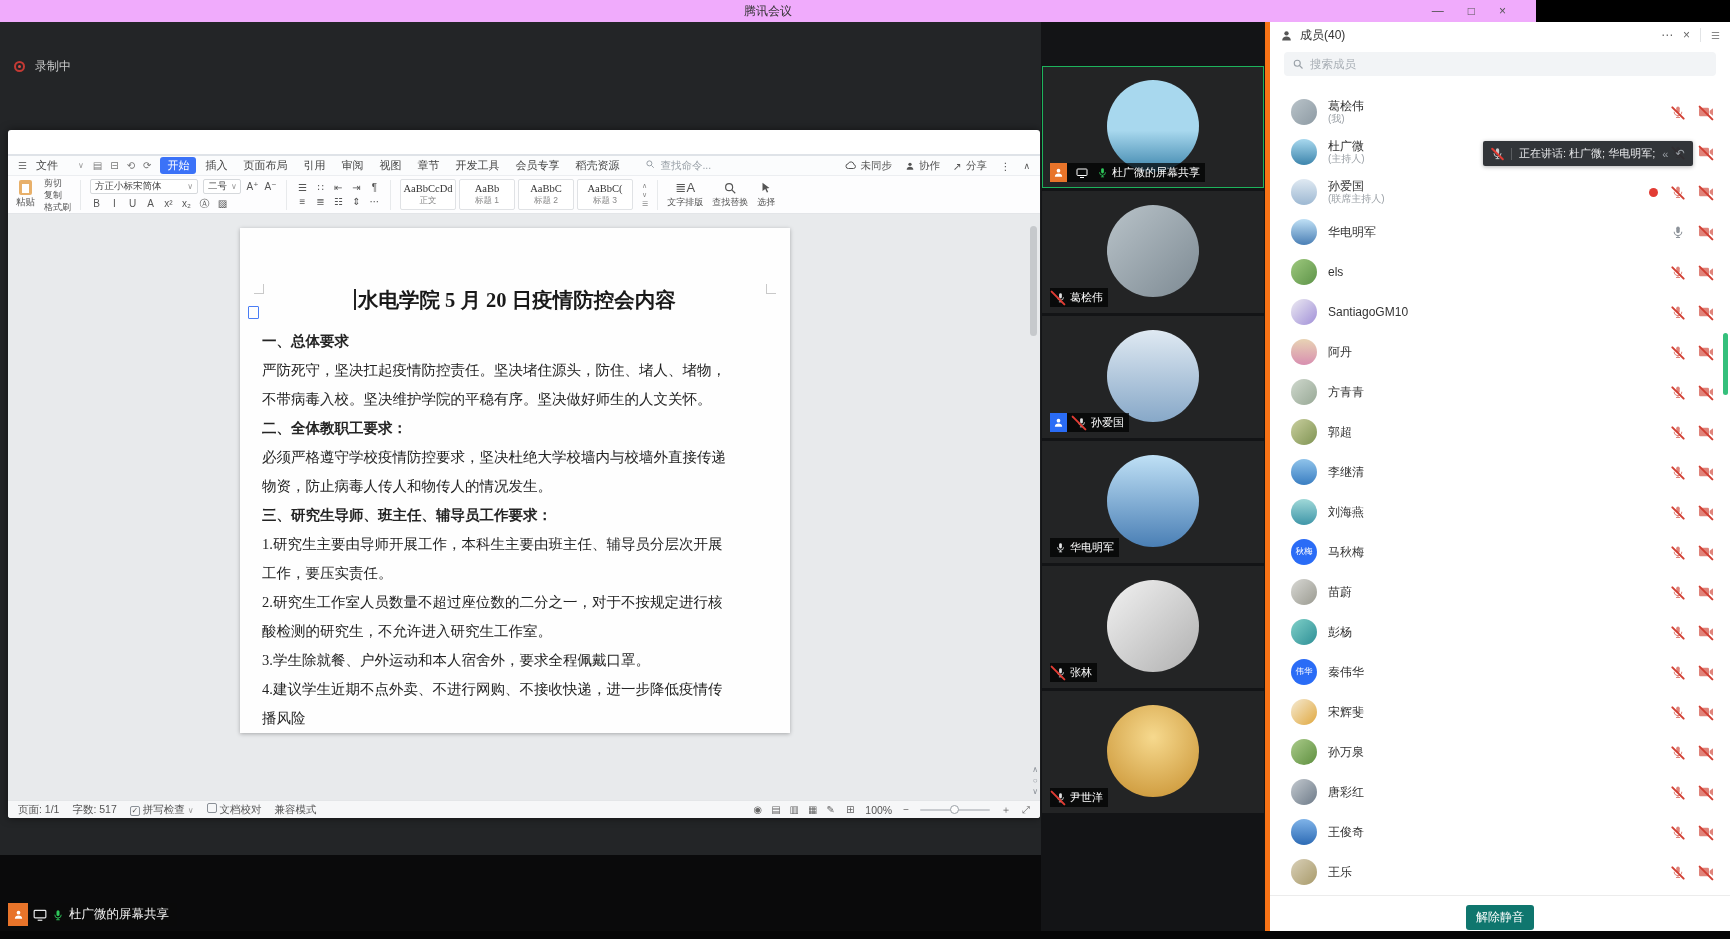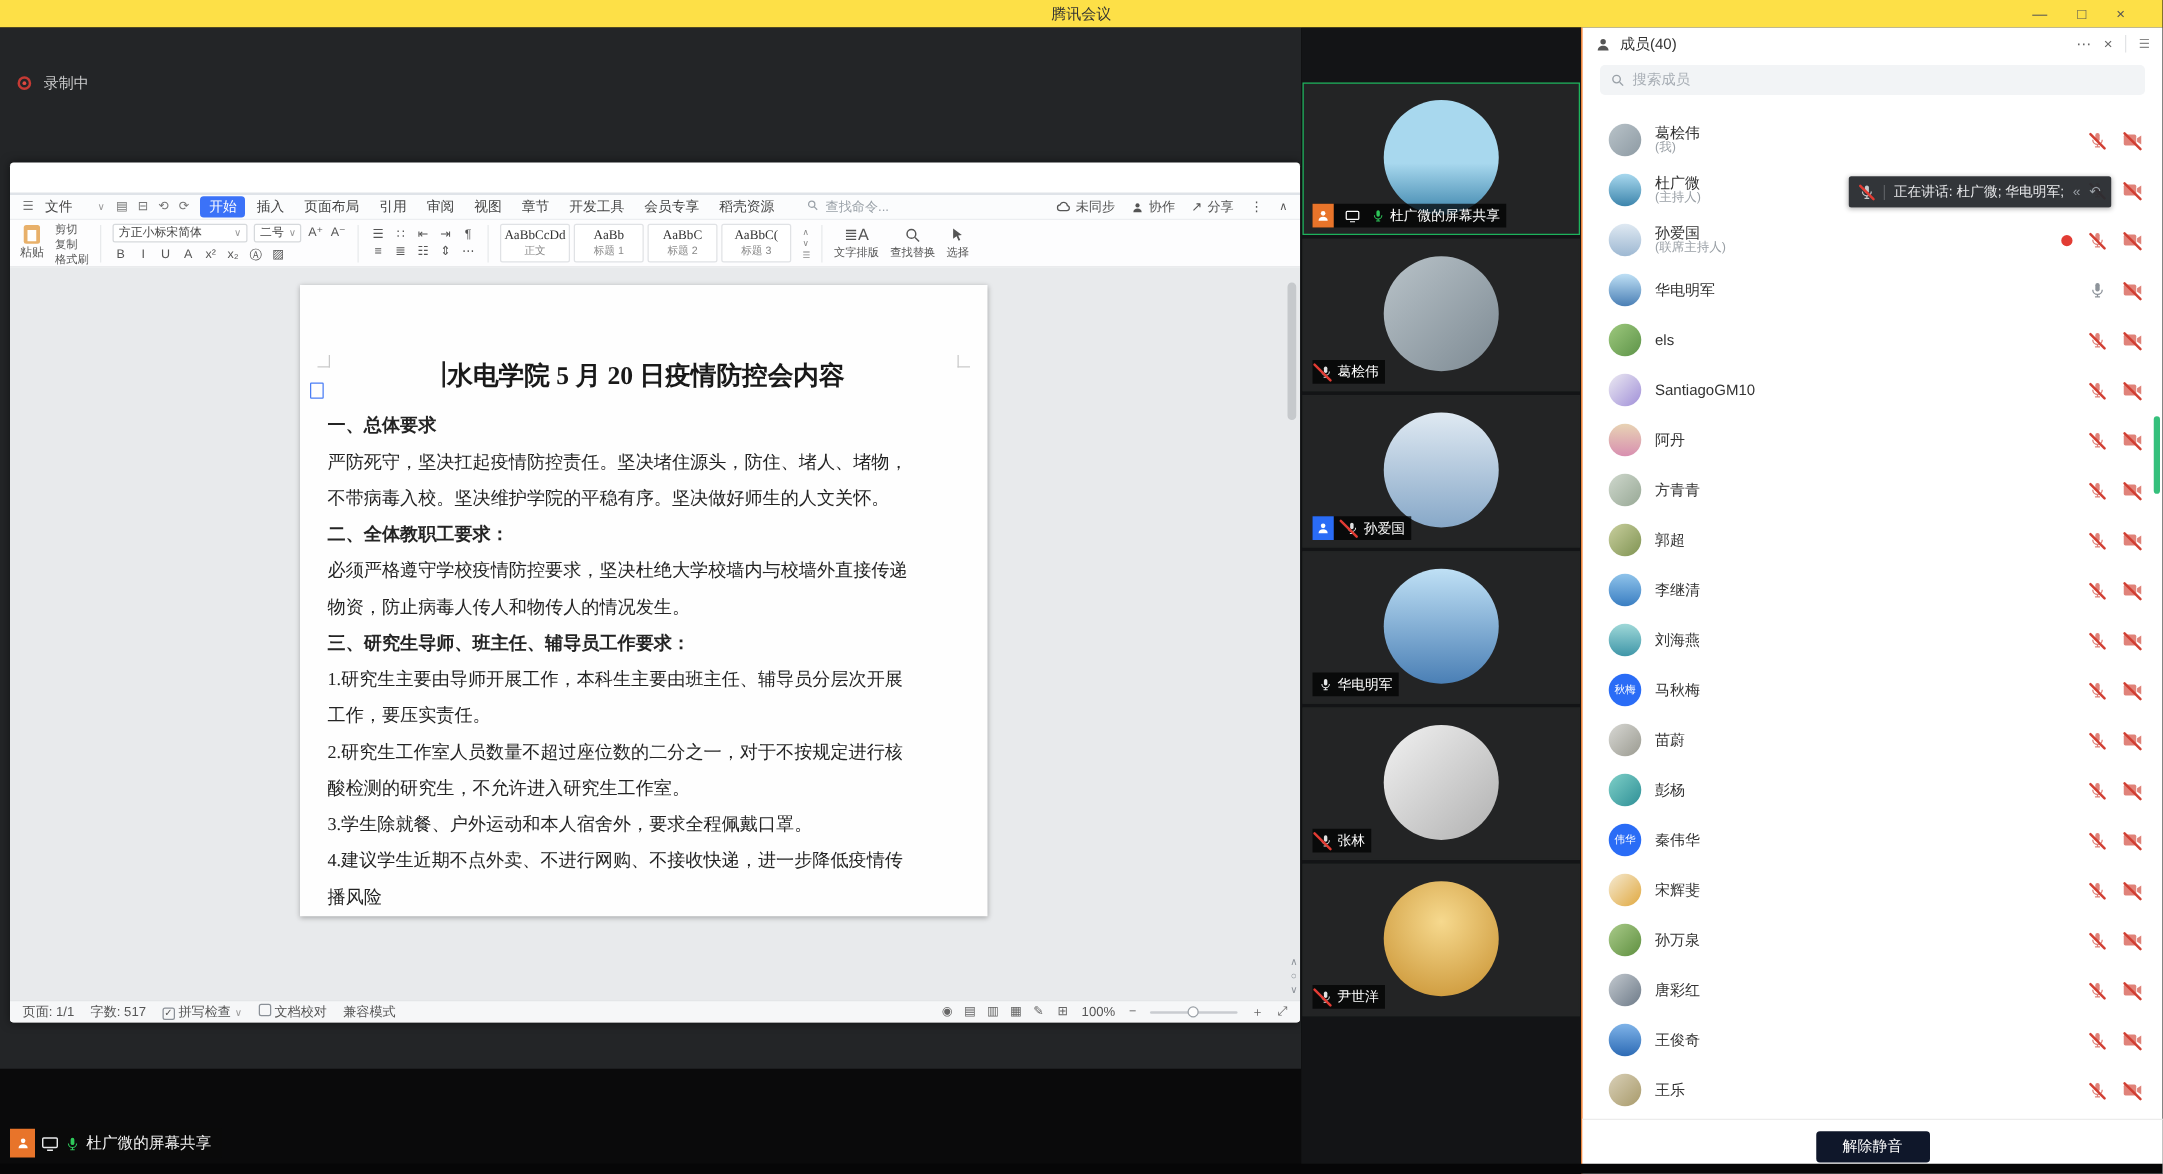--- a/index.html
+++ b/index.html
@@ -1,20 +1,20 @@
 <!DOCTYPE html>
 <html><head>
 <meta charset="utf-8">
 <style>
   * { margin:0; padding:0; box-sizing:border-box; }
   html,body { width:1730px; height:939px; overflow:hidden; background:#000;
     font-family:"Liberation Sans","DejaVu Sans",sans-serif; }
 
   
-  .titlebar { position:absolute; left:0; top:0; width:1730px; height:22px; background:#fde047; }
+  .titlebar { position:absolute; left:0; top:0; width:1536px; height:22px; background:#f0abfc; }
   .tb-title { position:absolute; left:0; right:0; top:0; height:22px; line-height:22px;
     text-align:center; font-size:12px; color:#333; }
   .tb-controls { position:absolute; right:30px; top:0; height:22px; display:flex; gap:24px;
     align-items:center; color:#555; font-size:12px; }
   .tb-controls span { cursor:default; }
 
   
   .stage { position:absolute; left:0; top:22px; width:1041px; height:917px; background:#232527; }
   .stage-black { position:absolute; left:0; top:833px; width:1041px; height:84px; background:#0a0a0b; }
   .recording { position:absolute; left:14px; top:36px; display:flex; align-items:center; gap:10px; }
@@ -139,21 +139,21 @@
   .tile-label { position:absolute; left:7px; bottom:5px; height:19px; background:rgba(0,0,0,.72);
     display:flex; align-items:center; gap:4px; padding:0 5px 0 0; }
   .tile-label .badge { width:17px; height:19px; border-radius:0; }
   .tile-label .pad { padding-left:5px; }
   .tile-name { color:#fff; font-size:11px; white-space:nowrap; }
   .share-ic { display:none; color:#fff; }
   .share-ic[data-share] { display:inline-flex; }
 
   
   .members { position:absolute; left:1265px; top:22px; width:465px; height:917px; background:#fff;
-    border-left:1px solid #f97316; }
+    border-left:5px solid #f97316; }
   .mp-header { position:absolute; left:0; top:0; width:100%; height:26px; display:flex; align-items:center;
     gap:7px; padding:0 10px; font-size:12px; color:#333; }
   .mp-header .ph-ic { color:#555; display:inline-flex; }
   .mp-h-right { margin-left:auto; display:flex; align-items:center; gap:10px; color:#666; font-size:12px; }
   .mp-h-div { width:1px; height:14px; background:#e2e4e6; }
   .mp-search { position:absolute; left:14px; right:14px; top:30px; height:24px; background:#f2f4f6;
     border-radius:4px; display:flex; align-items:center; gap:6px; padding:0 8px; color:#9aa1a8; }
   .mp-search svg { flex:none; }
   .mp-search input { border:none; outline:none; background:transparent; font-size:11.5px; color:#333;
     width:100%; font-family:inherit; }
@@ -171,21 +171,21 @@
   .m-icons { margin-left:auto; display:flex; align-items:center; gap:13px; }
   .rec-dot { display:none; width:9px; height:9px; border-radius:50%; background:#e23c34; }
   .rec-dot[data-rec] { display:block; }
   .icw { position:relative; display:inline-flex; color:#8d939a; }
   .icw[data-mic="muted"], .icw[data-cam="off"] { color:#e0837a; }
   .icw[data-mic="muted"]::after, .icw[data-cam="off"]::after { content:""; position:absolute; left:-2px;
     right:-2px; top:48%; height:2px; background:#d23f33; transform:rotate(45deg); border-radius:1px; }
   .mp-scroll { position:absolute; right:2px; top:311px; width:5px; height:62px; background:#35c07c; border-radius:3px; }
   .mp-footer { position:absolute; left:0; bottom:0; width:100%; height:44px; border-top:1px solid #ececec;
     background:#fff; display:flex; align-items:center; justify-content:center; }
-  .unmute-btn { width:91px; height:25px; background:#0f172a; color:#fff; font-size:12px; border:none;
+  .unmute-btn { width:68px; height:25px; background:#0f766e; color:#fff; font-size:12px; border:none;
     border-radius:3px; display:flex; align-items:center; justify-content:center; font-family:inherit; }
   .mp-tooltip { position:absolute; left:213px; top:119px; height:25px; background:rgba(42,45,49,.96);
     border-radius:2px; display:flex; align-items:center; gap:7px; padding:0 8px; z-index:40;
     box-shadow:0 1px 4px rgba(0,0,0,.3); }
   .tt-div { width:1px; height:12px; background:#5a5d61; }
   .tt-text { color:#e6e7e9; font-size:11px; white-space:nowrap; }
   .tt-glyph { color:#9aa0a6; font-size:11px; }
 
   .bottom-bar { position:absolute; left:0; top:931px; width:1730px; height:8px; background:#060607; z-index:50; }
 

